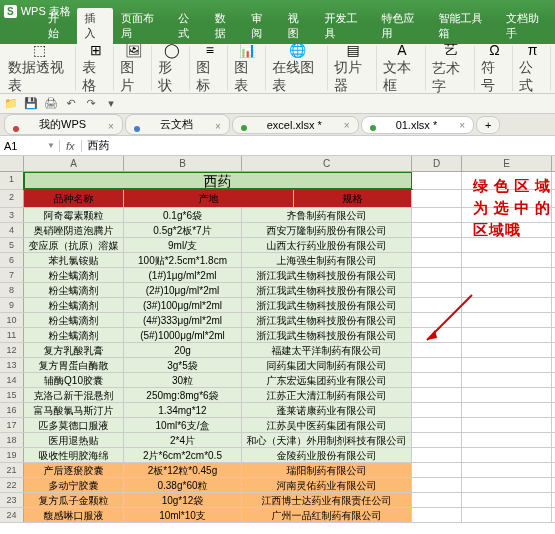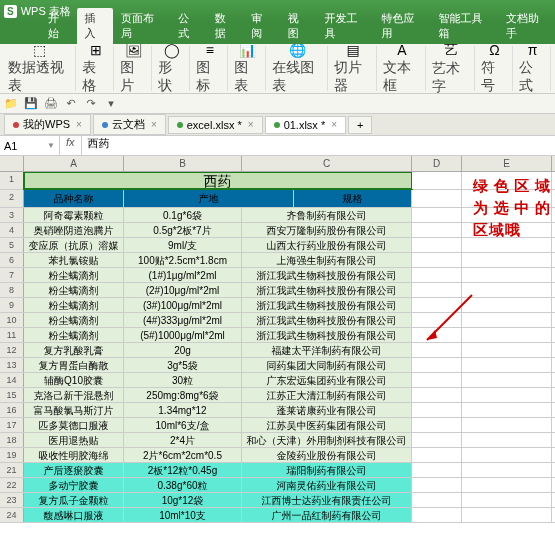--- a/index.html
+++ b/index.html
@@ -10,46 +10,46 @@
 .titlebar .dd{font-size:9px;margin-left:2px}
 .ribbon-tabs{background:#3d8b3d;height:22px;display:flex;align-items:end;padding-left:40px}
 .ribbon-tabs .tab{padding:3px 8px;font-size:11px;color:#fff;cursor:pointer}
 .ribbon-tabs .tab.active{background:#f5f5f0;color:#333;border-radius:2px 2px 0 0}
 .ribbon{background:#f5f5f0;height:50px;border-bottom:1px solid #ccc;display:flex;padding:2px 4px;gap:2px;overflow:hidden}
 .rgroup{display:flex;flex-direction:column;align-items:center;justify-content:center;padding:0 4px;border-right:1px solid #ddd;gap:1px}
 .rgroup.big{min-width:36px}
 .ricon{width:18px;height:18px;display:flex;align-items:center;justify-content:center;font-size:14px}
 .rlabel{font-size:14px;color:#444}
 .doctabs{background:#e8e8e0;height:22px;display:flex;align-items:center;padding:0 4px;gap:2px;border-bottom:1px solid #ccc}
-.doctab{display:flex;align-items:center;gap:4px;padding:2px 8px;font-size:11px;background:#f5f5f0;border:1px solid #ccc;border-radius:0;cursor:pointer}
+.doctab{display:flex;align-items:flex-end;gap:20px;padding:2px 8px;font-size:11px;background:#f5f5f0;border:1px solid #ccc;border-radius:8px;cursor:pointer}
 .doctab.active{background:#fff}
 .doctab .dot{width:6px;height:6px;border-radius:50%}
 .doctab .close{color:#888;font-size:10px;margin-left:2px}
 .qat{background:#f5f5f0;height:20px;display:flex;align-items:center;padding:0 4px;gap:6px;border-bottom:1px solid #ccc}
 .qat .qi{width:14px;height:14px;display:flex;align-items:center;justify-content:center;font-size:11px;color:#555}
-.formula-bar{background:#fff;height:20px;display:flex;border-bottom:1px solid #ccc}
+.formula-bar{background:#fff;height:20px;display:flex;align-items:center;border-bottom:1px solid #ccc}
 .namebox{width:60px;border-right:1px solid #ccc;padding:0 4px;font-size:11px;display:flex;align-items:center;justify-content:space-between}
 .namebox .dd2{font-size:8px;color:#888}
 .fx{padding:0 6px;font-style:italic;color:#555;border-right:1px solid #ccc}
 .fval{padding:0 6px;font-size:11px}
 .sheet{position:relative;background:#fff;overflow:hidden;height:398px}
 .colhdr{display:flex;background:#e8e8e0;height:16px;border-bottom:1px solid #aaa}
 .corner{width:24px;border-right:1px solid #aaa;background:#e8e8e0}
 .ch{border-right:1px solid #aaa;text-align:center;font-size:10px;color:#555;line-height:16px}
 .chA{width:100px}.chB{width:118px}.chC{width:170px}.chD{width:50px}.chE{width:90px}
 .rows{height:382px;overflow:hidden}
 .row{display:flex;height:15px;border-bottom:1px solid #ccc}
 .rh{width:24px;background:#e8e8e0;border-right:1px solid #aaa;text-align:center;font-size:9px;color:#555;line-height:15px}
 .cell{border-right:1px solid #ccc;font-size:10px;line-height:15px;text-align:center;overflow:hidden;white-space:nowrap;padding:0 2px}
 .cA{width:100px}.cB{width:118px}.cC{width:170px}.cD{width:50px}.cE{width:90px}
 .sel{outline:2px solid #1a7a1a;outline-offset:-1px}
 .title-row .cell{background:#c5e0b4;font-size:14px;font-weight:normal}
-.hdr-row .cell{background:#0369a1}
+.hdr-row .cell{background:#b91c1c}
 .data-row .cell{background:#e2efda}
-.data-row2 .cell{background:#5eead4}
+.data-row2 .cell{background:#fdba74}
 .title-row,.hdr-row{height:18px}
 .title-row .cell,.hdr-row .cell{line-height:18px}
 .merged{width:388px}
 .annot{position:absolute;right:4px;top:175px;width:78px;color:#d00000;font-size:15px;font-weight:bold;line-height:22px;letter-spacing:1px;text-align:justify}
 .arrow{position:absolute;right:78px;top:290px;width:60px;height:60px}
 .arrow svg{width:100%;height:100%}
 </style>
 </head>
 <body>
 

